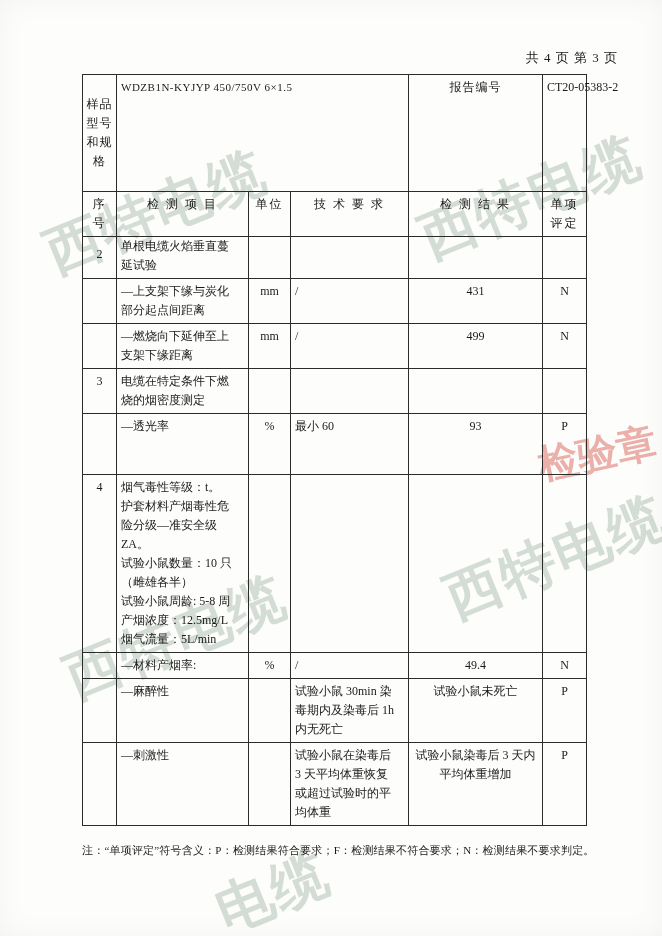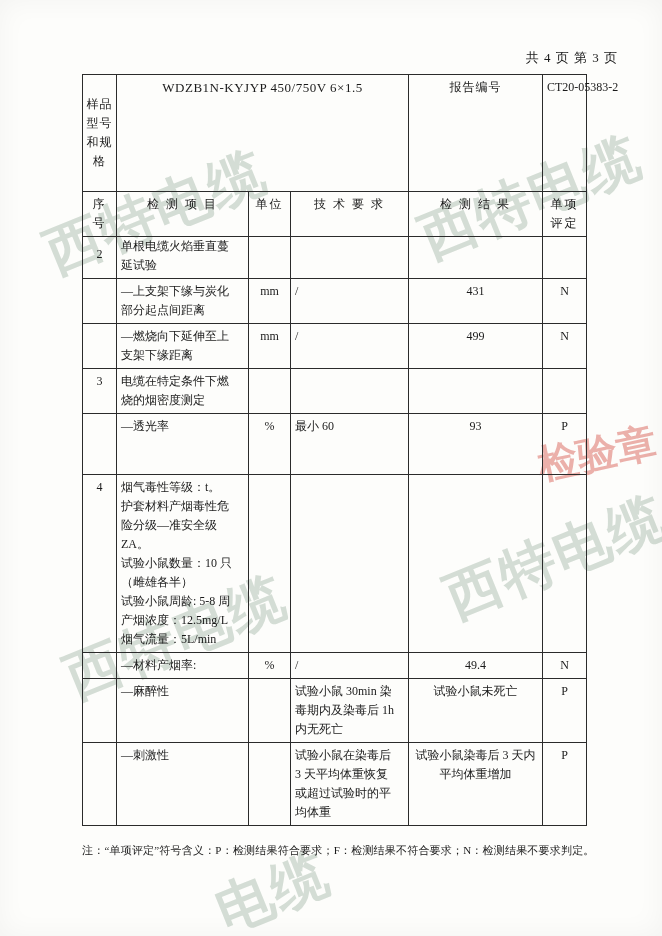--- a/index.html
+++ b/index.html
@@ -95,21 +95,21 @@
   
   col.c1 { width: 34px; }
   col.c2 { width: 132px; }
   col.c3 { width: 42px; }
   col.c4 { width: 118px; }
   col.c5 { width: 134px; }
   col.c6 { width: 44px; }
 
   .hdr-cell { text-align: center; vertical-align: middle; letter-spacing: 2px; margin-top: 6px; }
   .hdr-label { text-align:center; vertical-align: middle; line-height: 20px; letter-spacing:1px;}
-  .model-val { text-align:center; vertical-align:middle; letter-spacing: 0.5px; font-size: 13px;}
+  .model-val { vertical-align:middle; letter-spacing: 0.5px; font-size: 11px;}
   .two-line { line-height: 19px; }
   .cellpad { padding-left: 6px; }
   .ind { padding-left: 6px; }
 
   .note {
     position: absolute;
     left: 82px;
     top: 843px;
     width: 520px;
     font-size: 11px;

